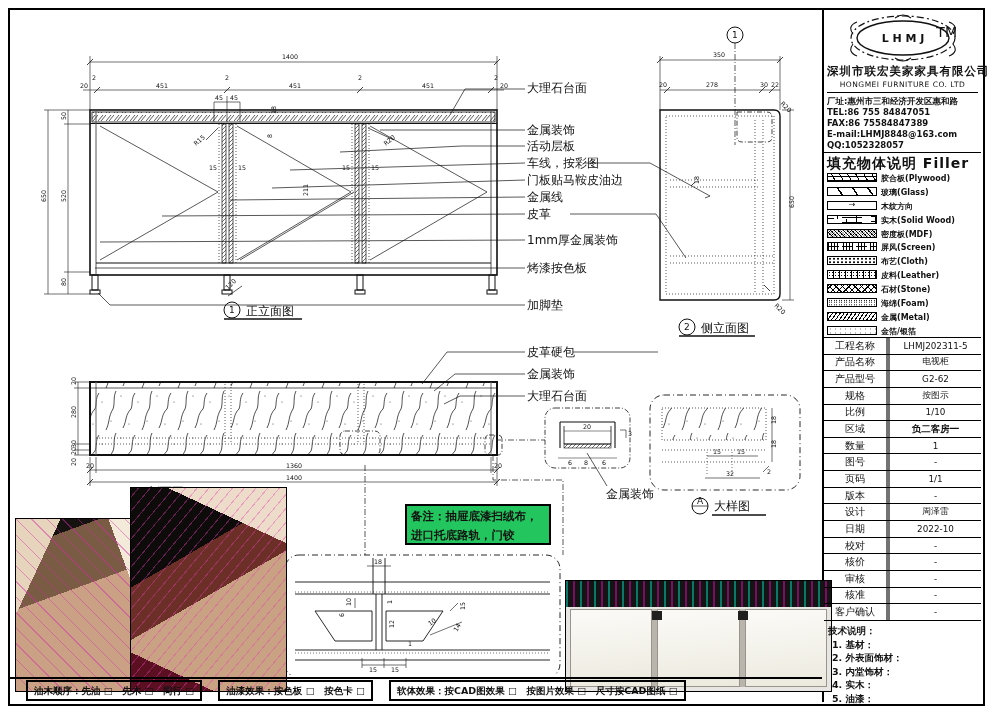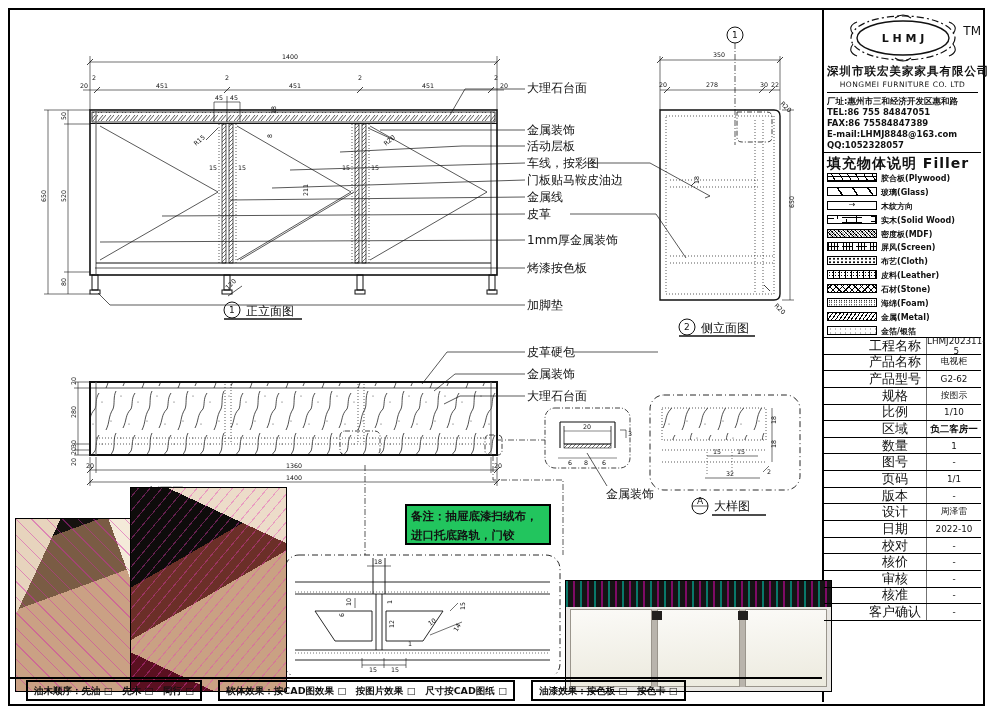--- a/index.html
+++ b/index.html
@@ -4,21 +4,21 @@
 <style>
   html,body{margin:0;padding:0;background:#888;}
   .sheet{position:relative;width:991px;height:710px;background:#fff;overflow:hidden;
          font-family:"DejaVu Sans","Liberation Sans",sans-serif;color:#111;}
   .frame{position:absolute;left:8px;top:8px;width:973px;height:694px;border:2px solid #000;}
   .vline-panel{position:absolute;left:822px;top:8px;width:0;height:694px;border-left:2px solid #000;}
 
   
   .panel{position:absolute;left:824px;top:10px;width:157px;height:690px;font-size:9px;}
   .company{border-bottom:1px solid #000;padding:2px 3px 3px;height:143px;box-sizing:border-box;text-align:center;}
-  .tm{position:absolute;right:0;top:14px;font-size:12px;}
+  .tm{position:absolute;right:24px;top:14px;font-size:14px;}
   .logo-svg{display:block;margin:0 auto;}
   .cname{font-size:11.5px;font-weight:bold;letter-spacing:1px;white-space:nowrap;}
   .ename{font-size:7.5px;letter-spacing:.5px;margin-top:1px;border-bottom:1px solid #000;padding-bottom:3px;}
   .contact{text-align:left;font-weight:bold;font-size:8.5px;line-height:11px;margin-top:3px;white-space:nowrap;overflow:hidden;}
   .legend{border-bottom:1px solid #000;height:185px;box-sizing:border-box;padding:2px 3px;}
   .legend-title{font-weight:bold;font-size:14px;text-align:left;letter-spacing:1px;}
   .lrow{display:flex;align-items:flex-start;height:13.9px;}
   .sw{width:50px;height:9px;border:1px solid #000;box-sizing:border-box;margin-right:4px;flex:none;background:#fff;position:relative;}
   .llab{font-size:8px;font-weight:bold;white-space:nowrap;}
   .p1{background:repeating-linear-gradient(0deg,#000 0 1px,transparent 1px 4px),repeating-linear-gradient(60deg,transparent 0 6px,#000 6px 7px);}
@@ -28,21 +28,21 @@
   .p5{background:radial-gradient(#000 .6px,transparent .7px) 0 0/3px 3px,radial-gradient(#000 .6px,transparent .7px) 1.5px 1.5px/3px 3px,repeating-linear-gradient(45deg,#000 0 .7px,transparent .7px 3px);}
   .p6{background:repeating-linear-gradient(90deg,transparent 0 11px,#fff 11px 14px),repeating-linear-gradient(90deg,#000 0 1.2px,transparent 1.2px 3px),linear-gradient(#000 0 0) 0 50%/100% 1.2px no-repeat;}
   .p7{background:radial-gradient(#000 .7px,transparent .8px) 0 0/4px 3.5px;}
   .p8{background:radial-gradient(#000 .6px,transparent .7px) 0 0/3px 3px,repeating-linear-gradient(90deg,transparent 0 5.5px,#000 5.5px 6px);}
   .p9{background:repeating-linear-gradient(45deg,#000 0 1px,transparent 1px 4.5px),repeating-linear-gradient(-45deg,#000 0 1px,transparent 1px 4.5px);}
   .p10{background:radial-gradient(circle,transparent 1.1px,#000 1.2px 1.7px,transparent 1.8px) 0 0/5px 4.5px;}
   .p11{background:repeating-linear-gradient(125deg,#000 0 1px,transparent 1px 3.2px);}
   .p12{background:radial-gradient(#000 .55px,transparent .65px) 0 0/5px 4px,radial-gradient(#000 .45px,transparent .55px) 2.5px 2px/5px 4px;}
   .itable{height:283px;}
   .irow{display:flex;height:16.65px;border-bottom:1px solid #000;box-sizing:border-box;align-items:center;}
-  .ilab{width:62px;flex:none;border-right:1px solid #737373;align-self:stretch;display:flex;align-items:center;justify-content:center;font-size:13px;margin-left:40px;}
+  .ilab{width:62px;flex:none;border-right:4px solid #737373;align-self:stretch;display:flex;align-items:center;justify-content:center;font-size:10px;}
   .ival{flex:1;text-align:center;font-size:8.8px;}
   .irow.hl .ival{font-weight:bold;font-size:9.5px;}
   .tech{padding:3px 4px;font-weight:bold;font-size:9.5px;line-height:13.5px;}
   .tech .t-items{padding-left:4px;}
 
   
   .footer{position:absolute;left:10px;top:677px;width:812px;height:23px;border-top:2px solid #000;display:flex;align-items:center;padding-top:0;}
   .fbox{border:2px solid #000;font-weight:bold;font-size:9.5px;padding:1px 6px;margin-left:16px;white-space:nowrap;height:15px;line-height:15px;}
 
   
@@ -554,20 +554,30 @@
       <div class="irow">
           <div class="ilab">核准</div>
           <div class="ival">-</div>
         </div>
       <div class="irow">
           <div class="ilab">客户确认</div>
           <div class="ival">-</div>
         </div>
     </div>
 
+    <div class="tech">
+      <div>技术说明：</div>
+      <div class="t-items">
+        <div>1. 基材：</div>
+        <div>2. 外表面饰材：</div>
+        <div>3. 内堂饰材：</div>
+        <div>4. 实木：</div>
+        <div>5. 油漆：</div>
+      </div>
+    </div>
   </div>
 
   <div class="footer">
     <div class="fbox">油木顺序：先油 □　先木 □　同行 □</div>
+    <div class="fbox">油漆效果：按色板 □　按色卡 □</div>
     <div class="fbox">软体效果：按CAD图效果 □　按图片效果 □　尺寸按CAD图纸 □</div>
-    <div class="fbox">油漆效果：按色板 □　按色卡 □</div>
   </div>
 </div>
 
 </body></html>

